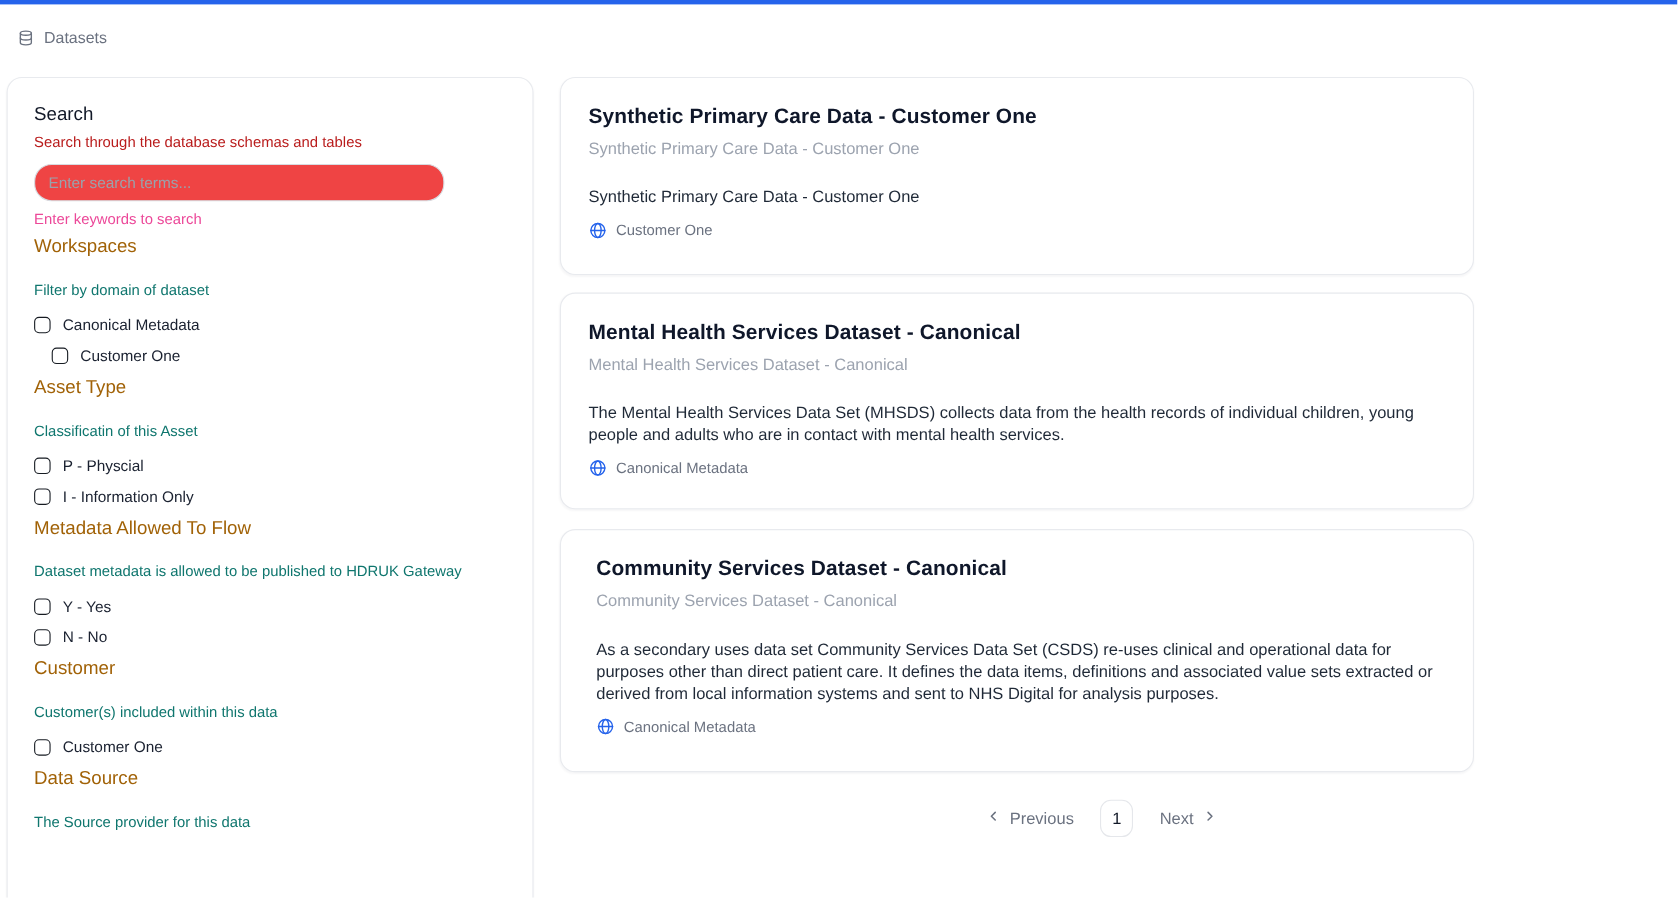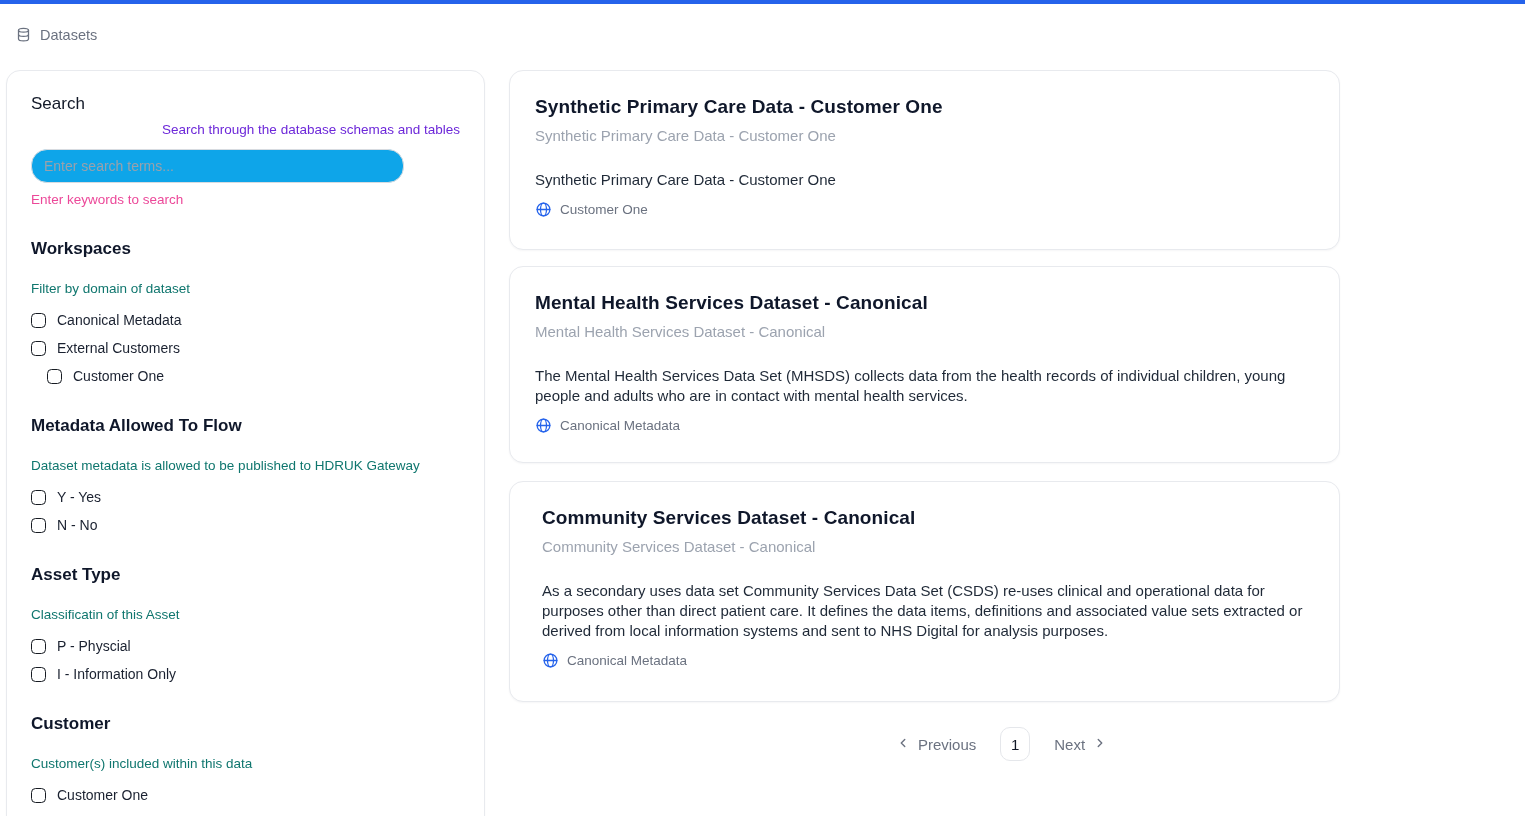--- a/index.html
+++ b/index.html
@@ -17,31 +17,31 @@
   .header svg { display:block; }
 
   
   .sidebar {
     position:absolute; left:6px; top:70px; width:479px; height:1040px;
     background:#fff; border:1px solid #e8eaee; border-radius:14px;
     box-shadow:0 1px 2px rgba(15,23,42,.04);
     padding:22px 24px;
   }
   .panel-title { font-size:17px; font-weight:400; color:#111827; line-height:22px; }
-  .panel-sub { font-size:13.5px; color:#6d28d9; line-height:18px; margin-top:6px;text-align:right; }
+  .panel-sub { font-size:13.5px; color:#b91c1c; line-height:18px; margin-top:6px; }
   .field-label { font-size:14px; font-weight:600; color:#1f2937; line-height:18px; margin-top:28px; }
   .search-input {
     margin-top:10px; width:373px; height:34px; border:1px solid #d7dbe0; border-radius:16px;
     padding:0 12px; font-size:14px; color:#111827; outline:none;
-    font-family:"Liberation Sans", sans-serif; background:#0ea5e9;
+    font-family:"Liberation Sans", sans-serif; background:#ef4444;
   }
   .search-input::placeholder { color:#9aa1ab; }
   .field-help { font-size:13.5px; color:#ec4899; line-height:18px; margin-top:8px; }
 
-  .filter-section .sec-title { font-size:17px; font-weight:700; color:#0f172a; line-height:22px; margin-top:29px; }
+  .filter-section .sec-title { font-size:17px; font-weight:400; color:#a16207; line-height:22px; margin-top:4px; }
   .filter-section .sec-sub { font-size:13.5px; color:#0f766e; line-height:18px; margin-top:20px; }
   .opt-list { margin-top:12px; }
   .opt-row { display:flex; align-items:center; gap:11px; height:20px; margin-bottom:8px; }
   .opt-row.indent-1 { margin-left:16px; }
   .cb {
     width:15px; height:15px; border:1.6px solid #161b22; border-radius:4.5px; background:#fff;
     flex:0 0 auto; cursor:pointer;
   }
   .opt-label { font-size:14px; color:#1a2130; line-height:20px; }
 
@@ -95,55 +95,51 @@
 
   <div id="filter-sections">
       <div class="filter-section">
         <div class="sec-title">Workspaces</div>
         <div class="sec-sub">Filter by domain of dataset</div>
         <div class="opt-list">
           <div class="opt-row">
             <span class="cb"></span>
             <span class="opt-label">Canonical Metadata</span>
           </div>
-          <div class="opt-row">
-            <span class="cb"></span>
-            <span class="opt-label">External Customers</span>
-          </div>
           <div class="opt-row indent-1">
             <span class="cb"></span>
             <span class="opt-label">Customer One</span>
+          </div>
+        </div>
+      </div>
+      <div class="filter-section">
+        <div class="sec-title">Asset Type</div>
+        <div class="sec-sub">Classificatin of this Asset</div>
+        <div class="opt-list">
+          <div class="opt-row">
+            <span class="cb"></span>
+            <span class="opt-label">P - Physcial</span>
+          </div>
+          <div class="opt-row">
+            <span class="cb"></span>
+            <span class="opt-label">I - Information Only</span>
           </div>
         </div>
       </div>
       <div class="filter-section">
         <div class="sec-title">Metadata Allowed To Flow</div>
         <div class="sec-sub">Dataset metadata is allowed to be published to HDRUK Gateway</div>
         <div class="opt-list">
           <div class="opt-row">
             <span class="cb"></span>
             <span class="opt-label">Y - Yes</span>
           </div>
           <div class="opt-row">
             <span class="cb"></span>
             <span class="opt-label">N - No</span>
-          </div>
-        </div>
-      </div>
-      <div class="filter-section">
-        <div class="sec-title">Asset Type</div>
-        <div class="sec-sub">Classificatin of this Asset</div>
-        <div class="opt-list">
-          <div class="opt-row">
-            <span class="cb"></span>
-            <span class="opt-label">P - Physcial</span>
-          </div>
-          <div class="opt-row">
-            <span class="cb"></span>
-            <span class="opt-label">I - Information Only</span>
           </div>
         </div>
       </div>
       <div class="filter-section">
         <div class="sec-title">Customer</div>
         <div class="sec-sub">Customer(s) included within this data</div>
         <div class="opt-list">
           <div class="opt-row">
             <span class="cb"></span>
             <span class="opt-label">Customer One</span>

